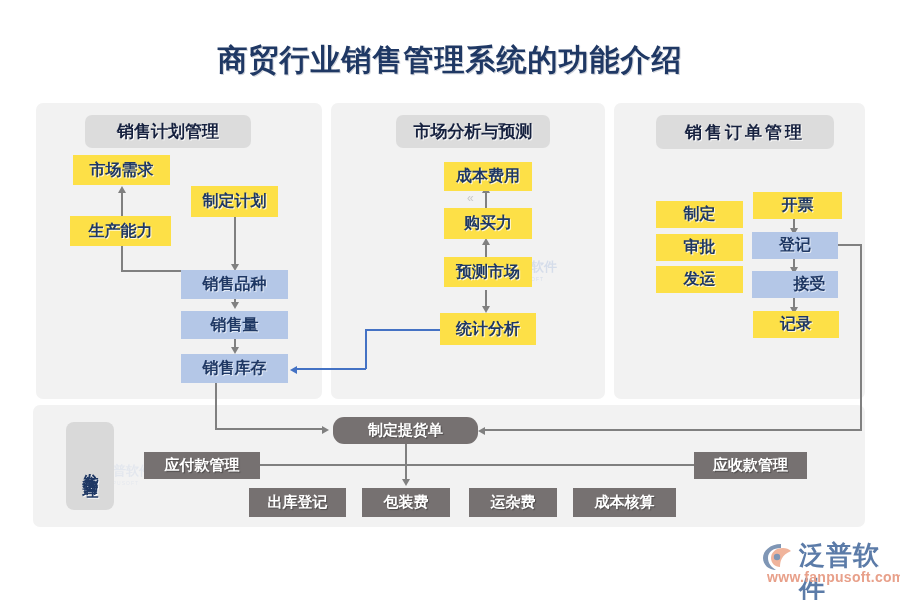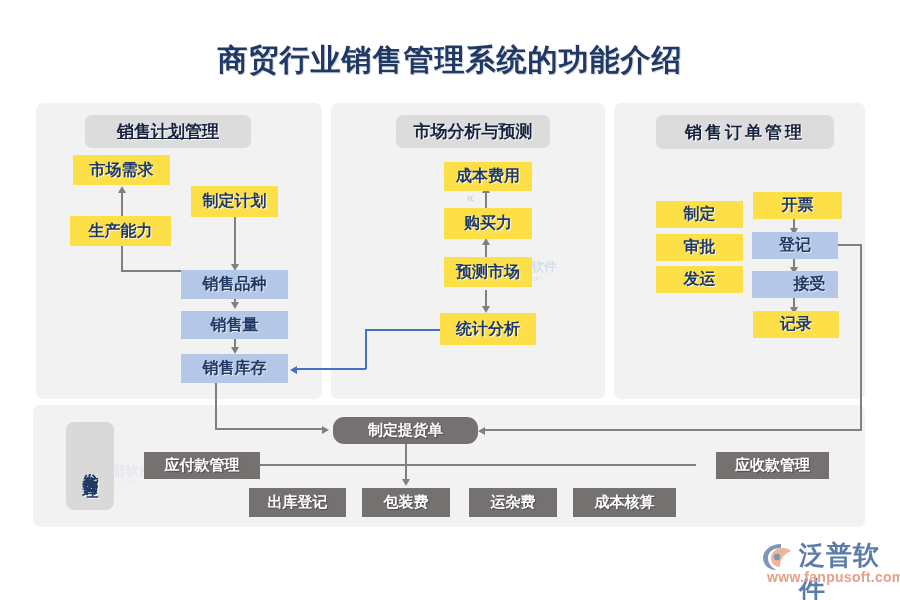--- a/index.html
+++ b/index.html
@@ -134,21 +134,21 @@
 
   <div class="wm" style="left:505px;top:258px;">
     <span>泛普软件</span>
     <span class="sub">FANPUSOFT</span>
   </div>
   <div class="wm" style="left:100px;top:462px;opacity:.08;">
     <span>泛普软件</span>
     <span class="sub">FANPUSOFT</span>
   </div>
 
-  <div class="pill" style="left:85px;top:115px;width:166px;height:33px;text-decoration:underline;">销售计划管理</div>
+  <div class="pill" style="left:85px;top:115px;width:166px;height:33px;">销售计划管理</div>
 
   <div class="ln v" style="left:121px;top:192px;height:32px;"></div>
   <div class="arw up" style="left:117.5px;top:186px;"></div>
 
   <div class="ln v" style="left:121px;top:245px;height:27px;"></div>
   <div class="ln h" style="left:121px;top:270.4px;width:114px;"></div>
 
   <div class="ln v" style="left:234.4px;top:217px;height:52px;"></div>
   <div class="arw down" style="left:230.5px;top:264px;"></div>
 
@@ -218,21 +218,21 @@
 
   <div class="vlabel" style="left:66px;top:422px;width:48px;height:88px;">发货管理</div>
 
   <div class="ln h" style="left:259px;top:464.4px;width:437px;"></div>
 
   <div class="ln v" style="left:405.4px;top:444px;height:38px;"></div>
   <div class="arw down" style="left:401.5px;top:479px;"></div>
 
   <div class="node dark" style="left:333px;top:417px;width:145px;height:27px;border-radius:11px;">制定提货单</div>
   <div class="node dark" style="left:144px;top:452px;width:116px;height:27px;">应付款管理</div>
-  <div class="node dark" style="left:694px;top:452px;width:113px;height:27px;margin-left:22px;">应收款管理</div>
+  <div class="node dark" style="left:694px;top:452px;width:113px;height:27px;">应收款管理</div>
   <div class="node dark" style="left:249px;top:488px;width:97px;height:29px;">出库登记</div>
   <div class="node dark" style="left:362px;top:488px;width:88px;height:29px;">包装费</div>
   <div class="node dark" style="left:469px;top:488px;width:88px;height:29px;">运杂费</div>
   <div class="node dark" style="left:573px;top:488px;width:103px;height:29px;">成本核算</div>
 
   <div class="logo">
     <svg class="mark" viewBox="0 0 34 30">
       <path d="M20 2 C9 2 2 9 2 16 C2 23 8 28 15 28 C10 25 7 21 7 16 C7 10 12 6 20 6 Z" fill="#7f96b5"></path>
       <path d="M22 6 C14 6 10 11 10 16 C10 21 14 25 19 25 C19 20 20 13 30 9 C28 7 25 6 22 6 Z" fill="#f0b49c"></path>
       <circle cx="16" cy="15" r="3.2" fill="#7f96b5"></circle>

